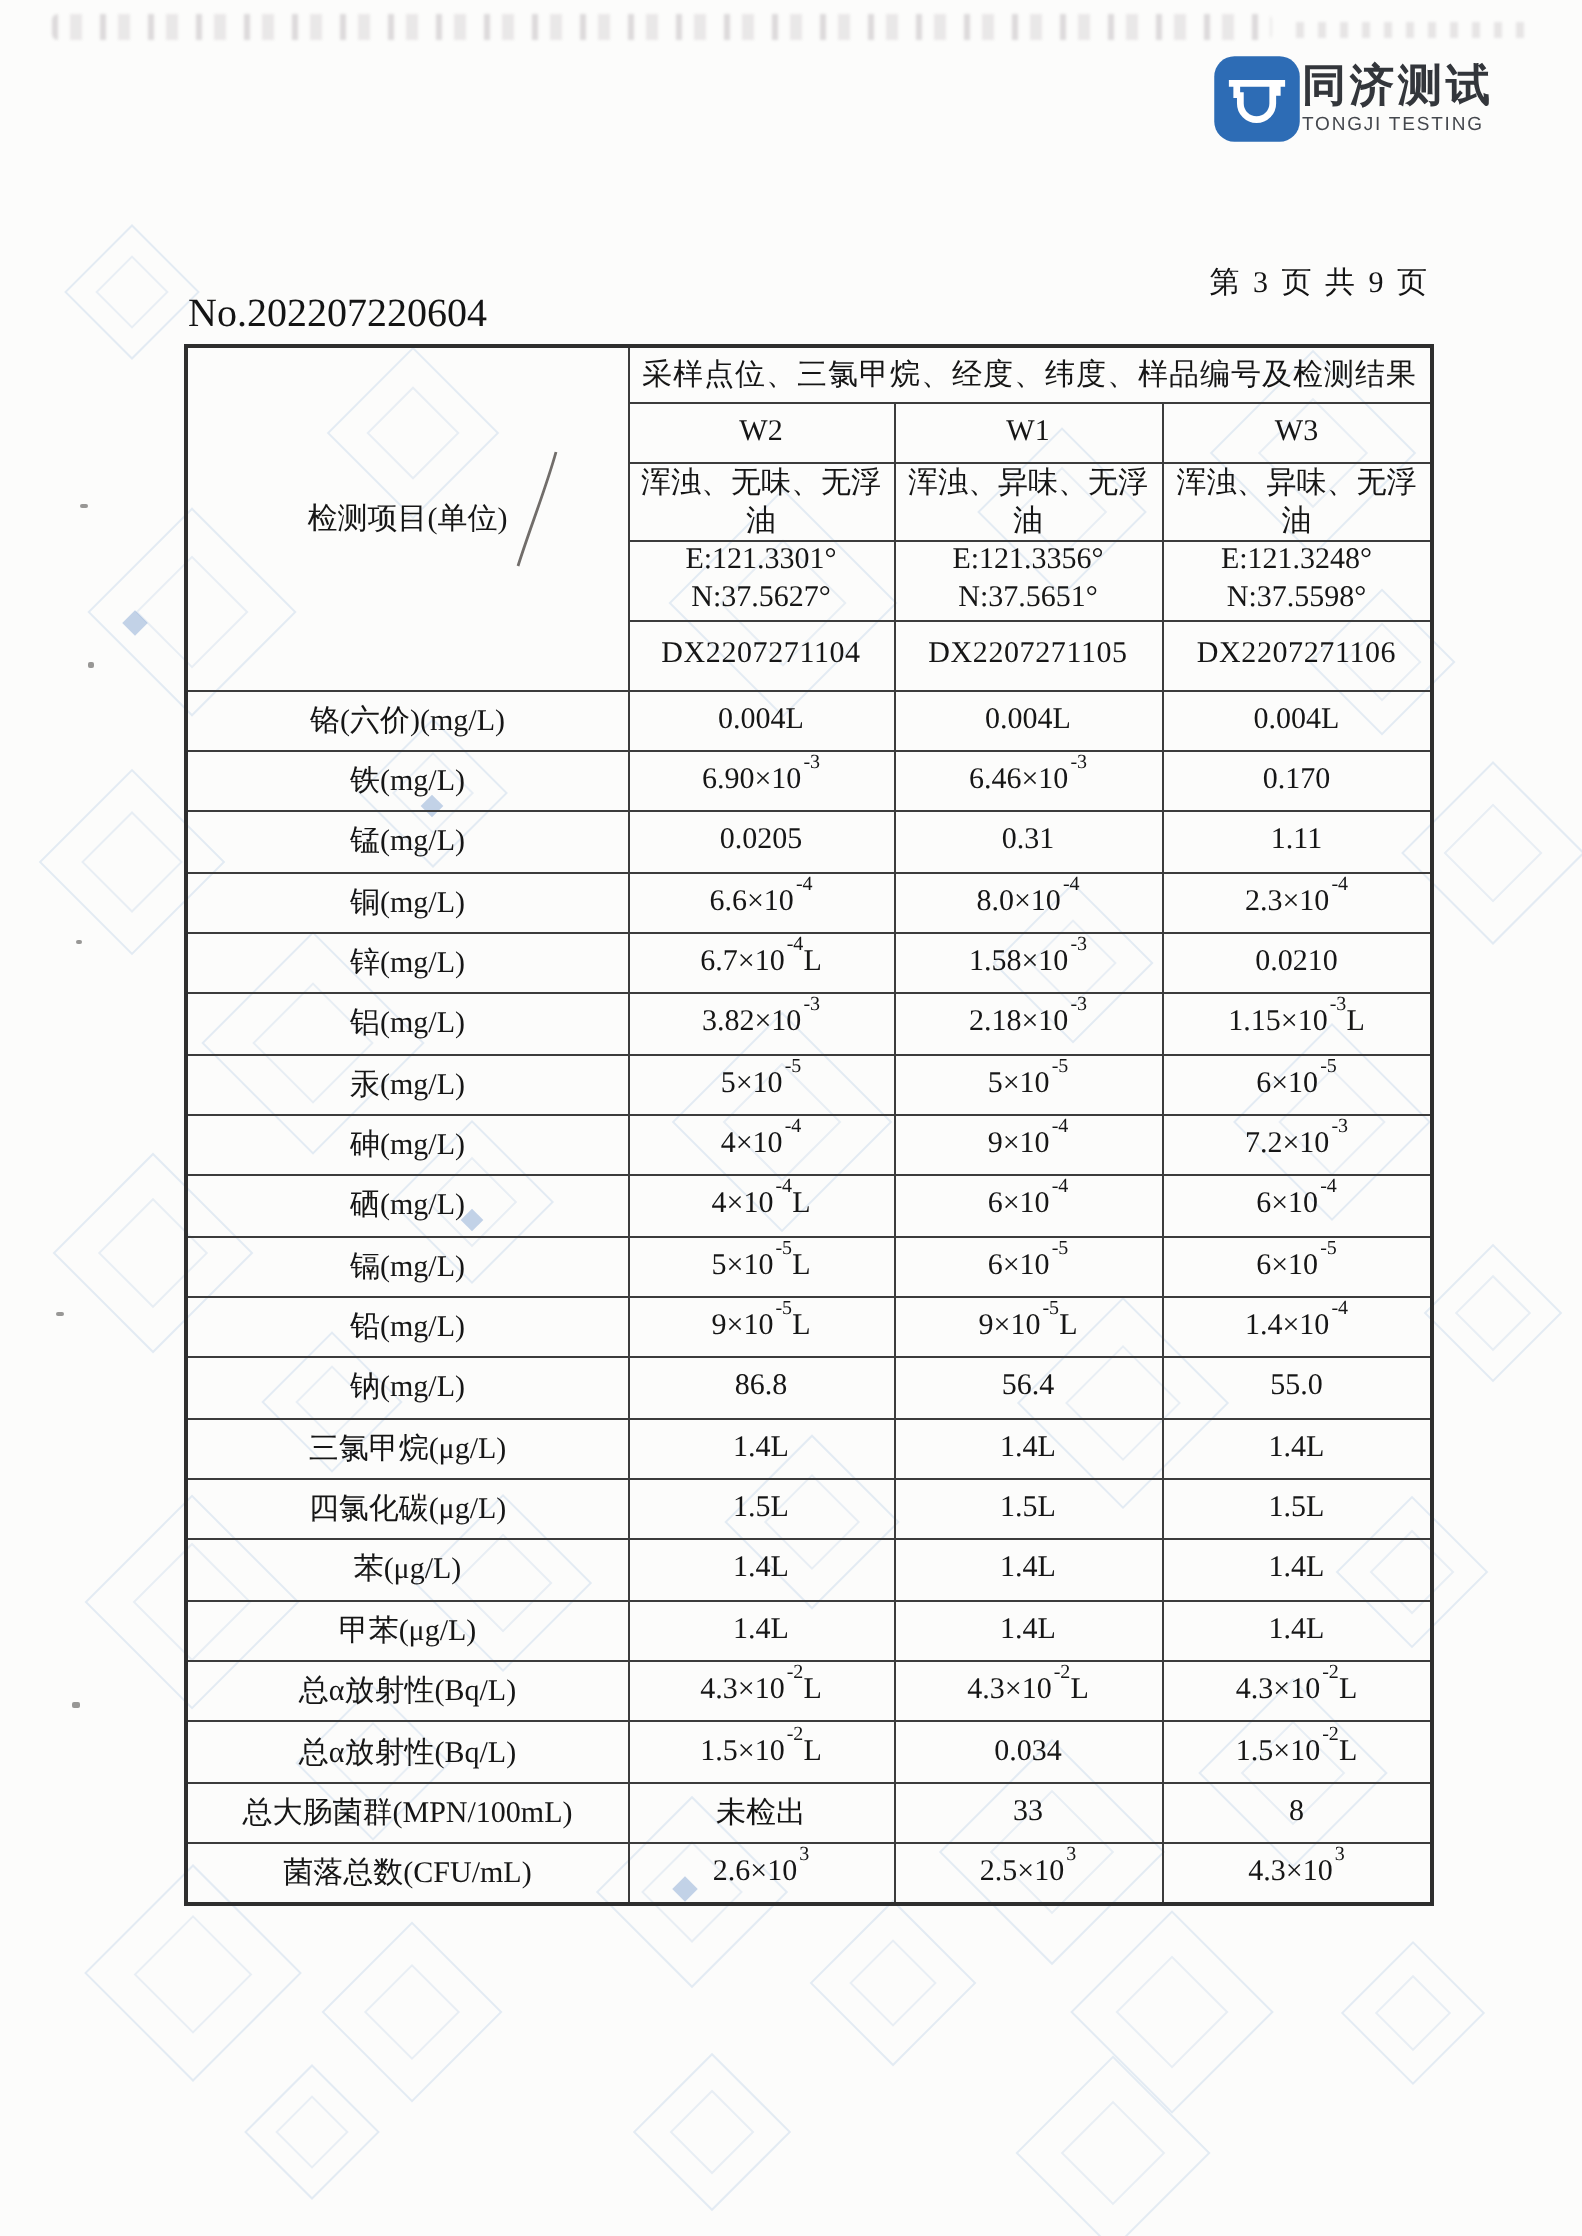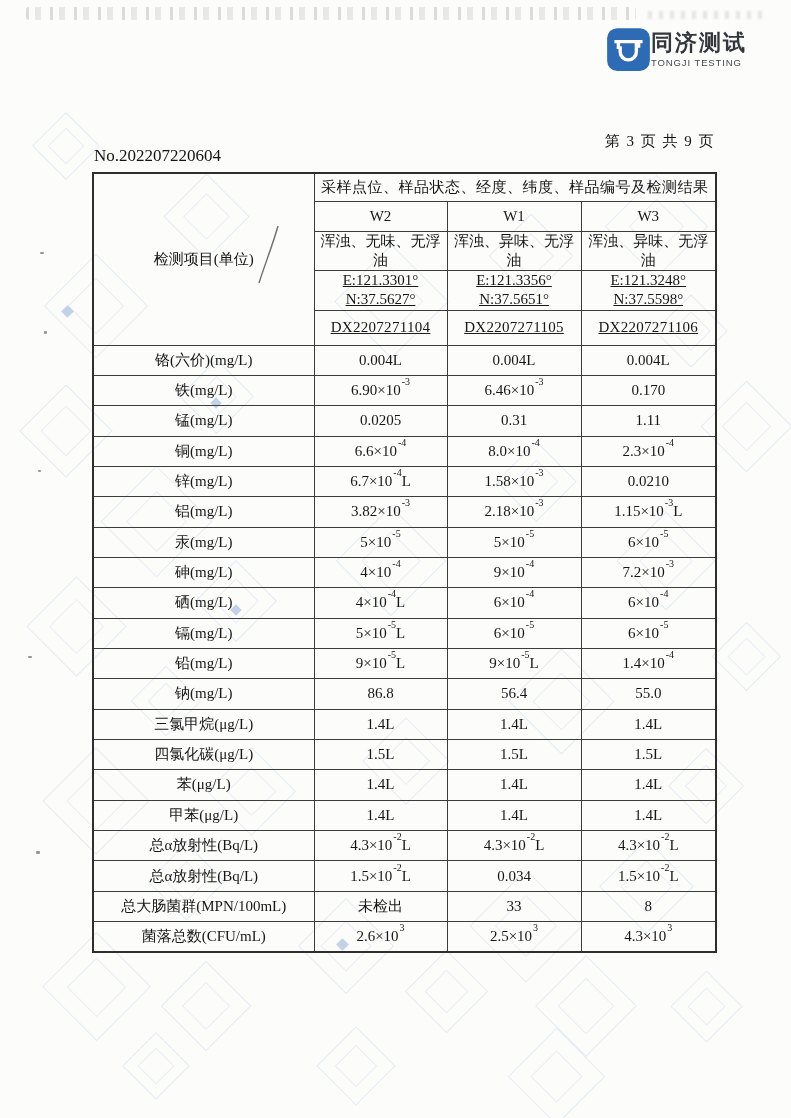--- a/index.html
+++ b/index.html
@@ -32,40 +32,40 @@
   
   .logo{position:absolute;top:27px;right:44px;display:flex;align-items:center;gap:0;}
   .logo-text{display:flex;flex-direction:column;line-height:1.05;}
   .logo-cn{font-family:"Liberation Sans","DejaVu Sans",sans-serif;font-weight:700;font-size:22px;color:#33363b;letter-spacing:2px;}
   .logo-en{font-family:"Liberation Sans","DejaVu Sans",sans-serif;font-size:9.5px;color:#45484e;letter-spacing:.9px;margin-top:3px;}
   
   .company{position:absolute;top:74px;left:0;width:100%;text-align:center;
     font-size:23px;font-weight:600;letter-spacing:1.5px;color:#161616;}
   .rpt-title{position:absolute;top:106px;left:0;width:100%;text-align:center;
     font-size:25px;font-weight:700;letter-spacing:12px;padding-left:12px;box-sizing:border-box;color:#111;}
-  .report-no{position:absolute;top:146px;left:94px;font-size:17px;color:#141414;}
+  .report-no{position:absolute;top:146px;left:94px;font-size:20px;color:#141414;}
   .page-no{position:absolute;top:132px;right:76px;font-size:15px;letter-spacing:1.5px;color:#141414;}
   
   table.report{
     position:absolute;left:92px;top:172px;width:623px;
     border-collapse:collapse;table-layout:fixed;
     border:2px solid #2e2e2e;
   }
   table.report td{border:1px solid #3c3c3c;text-align:center;vertical-align:middle;
     font-size:15px;color:#161616;padding:0 2px;overflow:hidden;}
   td.corner{ text-align:left;padding-left:12px;font-size:15px;position:relative;}
   td.spanhead{font-size:15px;letter-spacing:.5px;}
   td.sid{font-size:15.5px;}
   td.state{font-size:13.5px;letter-spacing:0;}
-  td.coord{font-size:14px;line-height:1.3;text-decoration:underline;}
+  td.coord{font-size:14px;line-height:1.3;}
   td.sno{font-size:15px;letter-spacing:.3px;}
   td.param{text-align:left;padding-left:11px;margin-left:48px;}
   td.val sup{font-size:10px;line-height:0;position:relative;top:-4px;margin-left:1px;}
   tr.hr1{height:28px;} tr.hr2{height:30px;} tr.hr3{height:32px;}
-  tr.hr4{height:36px;} tr.hr5{height:35px;text-decoration:underline;}
+  tr.hr4{height:36px;} tr.hr5{height:35px;}
   tbody tr{height:30.35px;}
   
   .slash{position:absolute;left:256px;top:224px;pointer-events:none;}
 </style>
 </head>
 <body>
 
 <div class="page">
 
   <div class="smudge"></div>
@@ -204,21 +204,21 @@
   <table class="report">
     <colgroup>
         <col style="width:221px">
         <col style="width:133px">
         <col style="width:134px">
         <col style="width:135px">
       </colgroup>
     <tbody>
       <tr class="hr1">
         <td class="corner" rowspan="5">检测项目(单位)</td>
-        <td class="spanhead" colspan="3">采样点位、样品状态、经度、纬度、样品编号及检测结果</td>
+        <td class="spanhead" colspan="3">采样点位、三氯甲烷、经度、纬度、样品编号及检测结果</td>
       </tr>
       <tr class="hr2">
         <td class="sid">W2</td>
         <td class="sid">W1</td>
         <td class="sid">W3</td>
       </tr>
       <tr class="hr3">
         <td class="state">浑浊、无味、无浮油</td>
         <td class="state">浑浊、异味、无浮油</td>
         <td class="state">浑浊、异味、无浮油</td>

